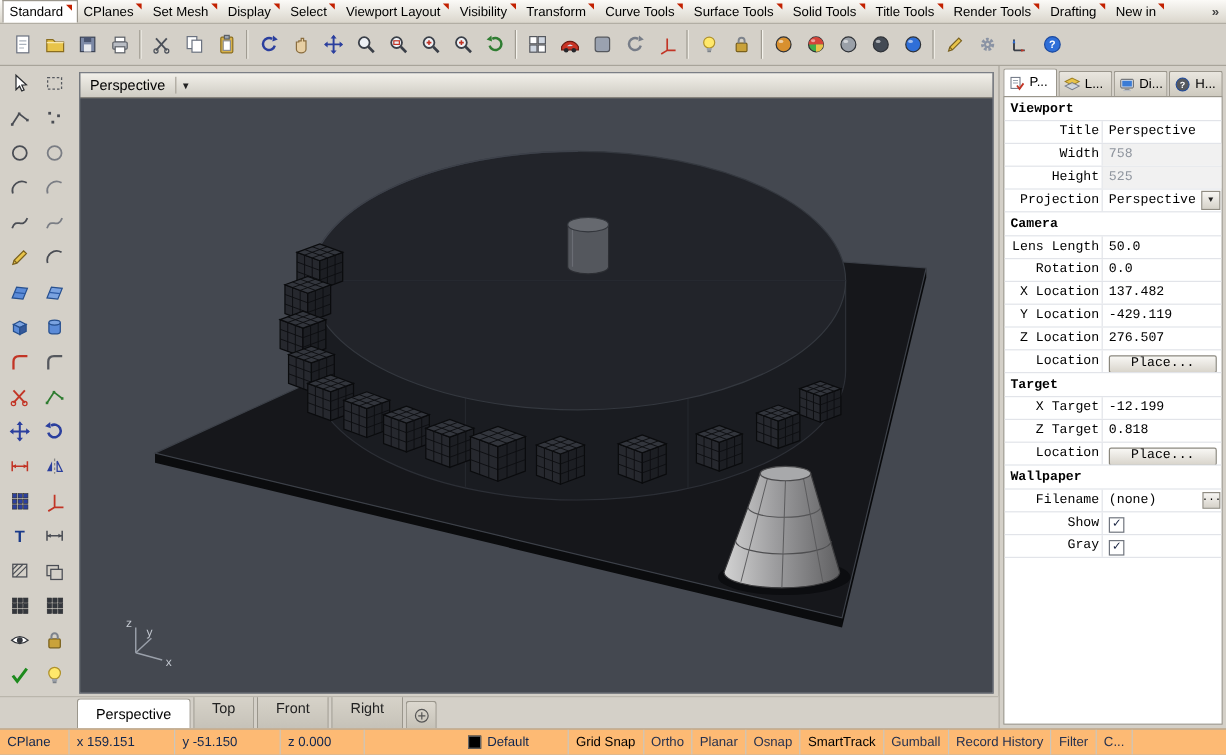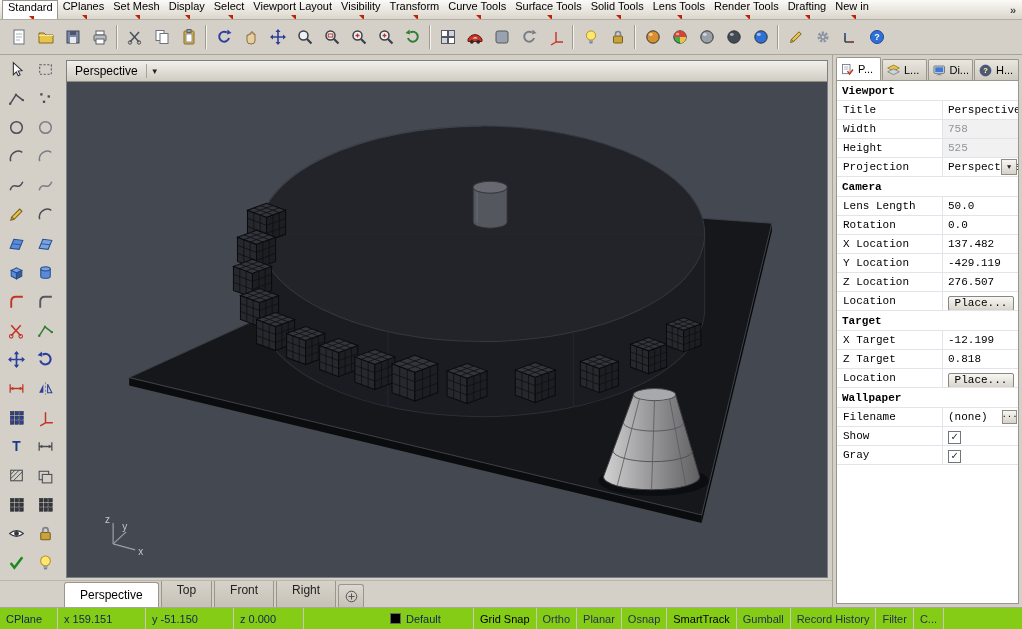--- a/index.html
+++ b/index.html
@@ -1,20 +1,20 @@
 <!DOCTYPE html>
 <html><head>
 <meta charset="utf-8">
 <style>
   *{margin:0;padding:0;box-sizing:border-box;}
   html,body{width:1022px;height:629px;}
   body{font-family:"Liberation Sans",sans-serif;font-size:11px;color:#000;background:#d4d0c8;position:relative;overflow:hidden;}
   
   #menu-bar{position:absolute;top:0;left:0;right:0;height:20px;background:linear-gradient(#fbfaf7,#dad6cc);border-bottom:1px solid #b2aea4;display:flex;align-items:stretch;padding-left:2px;overflow:hidden;}
-  .menu-tab{display:flex;align-items:center;padding:0 4px 0 5px;white-space:nowrap;flex-direction:column;}
+  .menu-tab{display:flex;align-items:center;padding:0 4px 0 5px;white-space:nowrap;}
   .menu-tab.active{background:#fff;border:1px solid #9a968c;border-bottom:none;}
   .red-mark{width:0;height:0;border-top:5px solid #c22000;border-left:5px solid transparent;margin:3px 0 auto 2px;}
   #menu-overflow{margin-left:auto;padding:0 6px;display:flex;align-items:center;font-weight:bold;color:#444;}
   
   #toolbar{position:absolute;top:20px;left:0;right:0;height:35px;background:#d4d0c8;border-bottom:1px solid #a8a49a;display:flex;align-items:center;padding-left:5px;overflow:hidden;}
   .tbtn{width:27px;height:27px;display:flex;align-items:center;justify-content:center;border:1px solid transparent;border-radius:2px;flex:0 0 auto;}
   .tsep{width:2px;height:24px;border-left:1px solid #a09c92;border-right:1px solid #f4f2ec;margin:0 3px;flex:0 0 auto;}
   
   #left-toolbar{position:absolute;top:55px;left:0;width:62px;bottom:49px;background:#d4d0c8;display:grid;grid-template-columns:29px 29px;align-content:start;justify-content:center;overflow:hidden;}
   .ltbtn{width:29px;height:29px;display:flex;align-items:center;justify-content:center;border:1px solid transparent;}
@@ -28,34 +28,34 @@
   #scene-svg{position:absolute;inset:0;width:100%;height:100%;}
   
   #right-panel{position:absolute;top:55px;right:0;width:190px;bottom:22px;background:#d4d0c8;border-left:1px solid #a8a49a;display:flex;flex-direction:column;}
   #panel-tabs{height:25px;flex:0 0 auto;display:flex;align-items:flex-end;padding:2px 3px 0;gap:1px;}
   .ptab{flex:1;height:21px;display:flex;align-items:center;gap:3px;padding:0 3px;border:1px solid #9a968c;border-bottom:none;border-radius:2px 2px 0 0;background:linear-gradient(#e9e6df,#cecabf);white-space:nowrap;overflow:hidden;}
   .ptab.active{background:#fff;height:23px;}
   #panel-body{flex:1;background:#fff;border:1px solid #9a968c;margin:0 3px 3px;overflow:hidden;font-family:Liberation Mono, monospace;}
   .section-title{font-weight:bold;padding:4px 0 3px 5px;}
   .sec-rows{border-bottom:1px solid #e2e4e9;}
   .prow{display:flex;height:19px;border-top:1px solid #e2e4e9;align-items:stretch;}
-  .plabel{width:106px;flex:0 0 auto;padding:3px 2px 0 6px;border-right:1px solid #e2e4e9;overflow:hidden;white-space:nowrap;}
+  .plabel{width:82px;flex:0 0 auto;padding:3px 2px 0 6px;border-right:1px solid #e2e4e9;overflow:hidden;white-space:nowrap;text-align:right;}
   .pvalue{flex:1;padding:3px 2px 0 5px;position:relative;overflow:hidden;white-space:nowrap;}
   .pvalue.disabled{color:#8f959e;background:#f1f1f1;}
   .ddbtn{position:absolute;right:1px;top:1px;width:16px;height:16px;background:linear-gradient(#f7f6f3,#d6d2c9);border:1px solid #908c82;display:flex;align-items:center;justify-content:center;font-size:7px;color:#222;}
   .dotsbtn{position:absolute;right:1px;top:2px;width:15px;height:14px;background:linear-gradient(#f7f6f3,#d6d2c9);border:1px solid #908c82;display:flex;align-items:flex-start;justify-content:center;font-size:9px;line-height:8px;}
   .placebtn{margin:1px 2px 0 0;height:15px;background:linear-gradient(#f8f7f4,#d9d5cc);border:1px solid #8a877d;border-radius:2px;text-align:center;line-height:13px;}
   .cbx{width:13px;height:13px;margin-top:1px;border:1px solid #70757e;background:#fff;display:flex;align-items:center;justify-content:center;font-size:11px;line-height:11px;color:#16213f;}
   
   #vtabs{position:absolute;left:0;right:190px;bottom:22px;height:27px;background:#d4d0c8;border-top:1px solid #bab6ac;display:flex;align-items:flex-end;padding-left:64px;overflow:hidden;}
   .vtab{height:36px;padding:0 15px;display:flex;align-items:center;font-size:12px;border:1px solid #9a968c;border-bottom:none;border-radius:3px 3px 0 0;background:linear-gradient(#dcd8cf,#c6c2b8);margin-right:2px;color:#222;}
   .vtab.active{background:#fff;height:25px;color:#000;}
   .vtab-add{height:23px;width:26px;display:flex;align-items:center;justify-content:center;border:1px solid #9a968c;border-bottom:none;border-radius:3px 3px 0 0;background:linear-gradient(#dcd8cf,#c6c2b8);}
   
-  #status-bar{position:absolute;left:0;right:0;bottom:0;height:22px;background:#84cc16;border-top:1px solid #aaa69c;display:flex;align-items:stretch;font-size:11px;overflow:hidden;}
+  #status-bar{position:absolute;left:0;right:0;bottom:0;height:22px;background:#fdba74;border-top:1px solid #aaa69c;display:flex;align-items:stretch;font-size:11px;overflow:hidden;}
   .sseg{display:flex;align-items:center;padding:0 6px;border-right:1px solid #cac6bc;white-space:nowrap;color:#10264f;}
   .sseg.toggle{color:#27324f;}
   .sseg.on{font-weight:normal;color:#000;}
   .sw{width:58px;}.swx{width:88px;}.swy{width:88px;}.swz{width:70px;}.swu{width:80px;margin-top:32px;}.swl{width:90px;}
   .layer-swatch{width:11px;height:11px;background:#000;border:1px solid #666;margin-right:5px;flex:0 0 auto;}
   svg{display:block;}
   text{font-family:"Liberation Sans",sans-serif;}
 </style>
 </head>
 <body>
@@ -99,21 +99,21 @@
     </div>
     <div class="menu-tab">
       <span>Surface Tools</span>
       <span class="red-mark"></span>
     </div>
     <div class="menu-tab">
       <span>Solid Tools</span>
       <span class="red-mark"></span>
     </div>
     <div class="menu-tab">
-      <span>Lens Tools</span>
+      <span>Title Tools</span>
       <span class="red-mark"></span>
     </div>
     <div class="menu-tab">
       <span>Render Tools</span>
       <span class="red-mark"></span>
     </div>
     <div class="menu-tab">
       <span>Drafting</span>
       <span class="red-mark"></span>
     </div>

